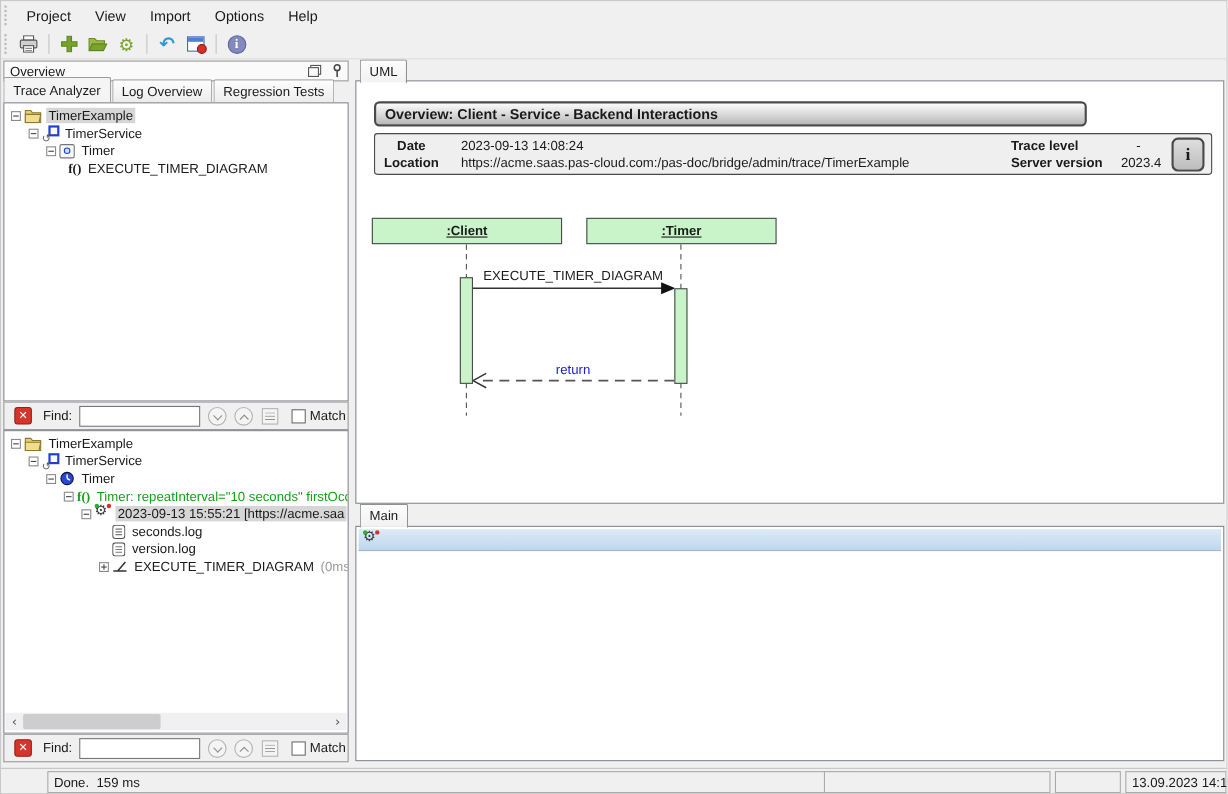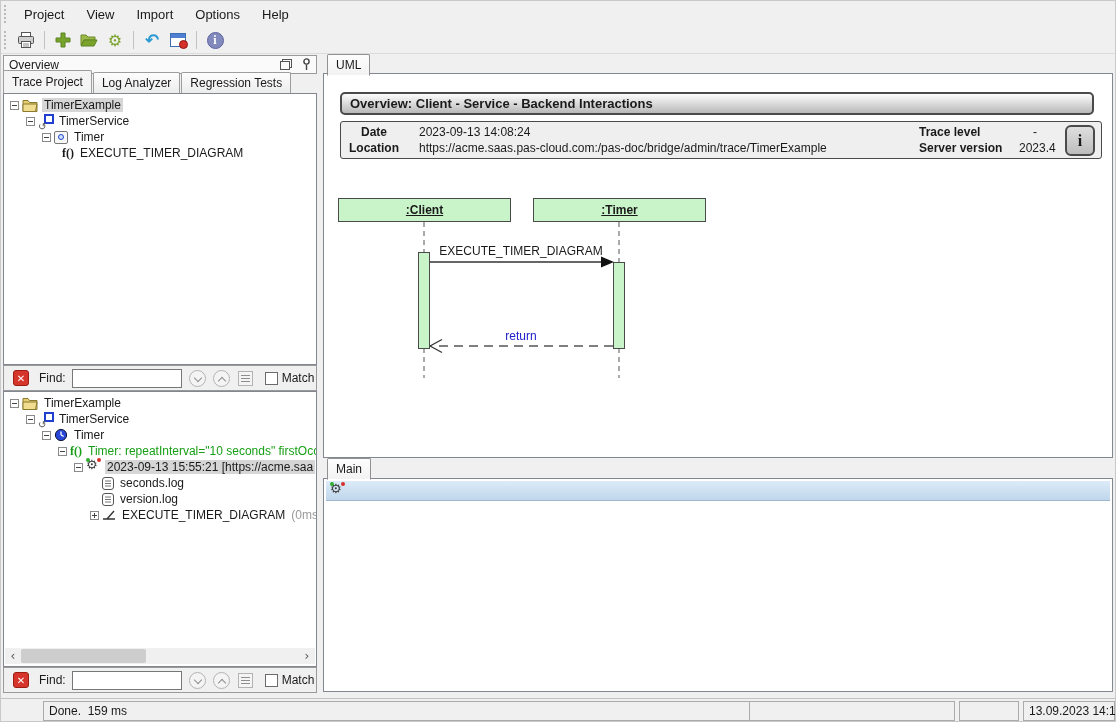--- a/index.html
+++ b/index.html
@@ -74,21 +74,21 @@
   
   .hscroll { position:absolute; left:1px; right:1px; bottom:2px; height:16px; background:#f0f0f0; display:flex; align-items:center; }
   .sarrow { width:16px; height:16px; display:flex; align-items:center; justify-content:center; color:#555; font-size:12px; font-family:"DejaVu Sans", sans-serif; }
   .sarrow.left::before { content:"‹"; }
   .sarrow.right::before { content:"›"; }
   .strack { flex:1; position:relative; height:16px; }
   .sthumb { position:absolute; left:0; top:1px; height:14px; width:125px; background:#cdcdcd; border-radius:2px; }
   
   .mini-tab { position:absolute; z-index:2; border:1px solid #919191; border-bottom:1px solid #fff; background:linear-gradient(#fdfdfd,#f2f2f2); padding:3px 8px; font-size:12px; border-radius:2px 2px 0 0; }
   #diagram-panel { left:322px; top:72px; width:790px; height:385px; }
-  #dia-title { position:absolute; left:16px; top:18px; width:754px; height:23px; border:2px solid #4a4a4a; border-radius:5px; background:linear-gradient(#fcfcfc,#b9b9b9); display:flex; align-items:center; padding:0 8px; font-weight:bold; font-size:13px; }
+  #dia-title { position:absolute; left:16px; top:18px; width:648px; height:23px; border:2px solid #4a4a4a; border-radius:5px; background:linear-gradient(#fcfcfc,#b9b9b9); display:flex; align-items:center; padding:0 8px; font-weight:bold; font-size:13px; }
   #dia-meta { position:absolute; left:16px; top:47px; width:762px; height:38px; border:1px solid #4a4a4a; border-radius:3px; background:#efefef; }
   .meta-lbl { position:absolute; font-weight:bold; }
   .meta-val { position:absolute; }
   #info-btn { position:absolute; right:6px; top:3px; width:30px; height:31px; border:2px solid #4a4a4a; border-radius:6px; background:linear-gradient(#dedede,#bdbdbd); font-family:"Liberation Serif", serif; font-weight:bold; font-size:16px; display:flex; align-items:center; justify-content:center; }
   .ll-head { position:absolute; width:173px; height:24px; background:#c9f3c9; border:1px solid #4a4a4a; display:flex; align-items:center; justify-content:center; font-weight:bold; text-decoration:underline; font-size:12px; }
   .act-bar { position:absolute; width:12px; background:#c9f3c9; border:1px solid #4a4a4a; }
   .seq-label { position:absolute; font-size:12px; white-space:nowrap; transform:translateX(-50%); }
   .seq-label.ret { color:#2020cc; }
   #seq-svg { position:absolute; left:0; top:0; pointer-events:none; }
   
@@ -161,22 +161,22 @@
     <span>Overview</span>
     <span class="spacer"></span>
     <span class="float-ic"></span>
     <svg width="9" height="13" viewBox="0 0 9 13">
       <circle cx="4.5" cy="3.5" r="2.6" fill="none" stroke="#444" stroke-width="1.4"></circle>
       <line x1="4.5" y1="6.5" x2="4.5" y2="12" stroke="#444" stroke-width="1.4"></line>
     </svg>
   </div>
 
   <div id="left-tabs">
-    <span class="tab active">Trace Project</span>
-    <span class="tab">Log Analyzer</span>
+    <span class="tab active">Trace Analyzer</span>
+    <span class="tab">Log Overview</span>
     <span class="tab">Regression Tests</span>
   </div>
 
   <div id="tree1" class="panel-box">
     <div class="tree-inner">
       <div class="trow" style="padding-left:4px">
         <span class="tg"></span>
         <span class="ticon">
           <svg class="tic-svg" width="16" height="13" viewBox="0 0 16 13">
               <path d="M1 1.5 h5 l1.5 2 H15 v9 H1 z" fill="#e6cd72" stroke="#8a7a2e"></path>

